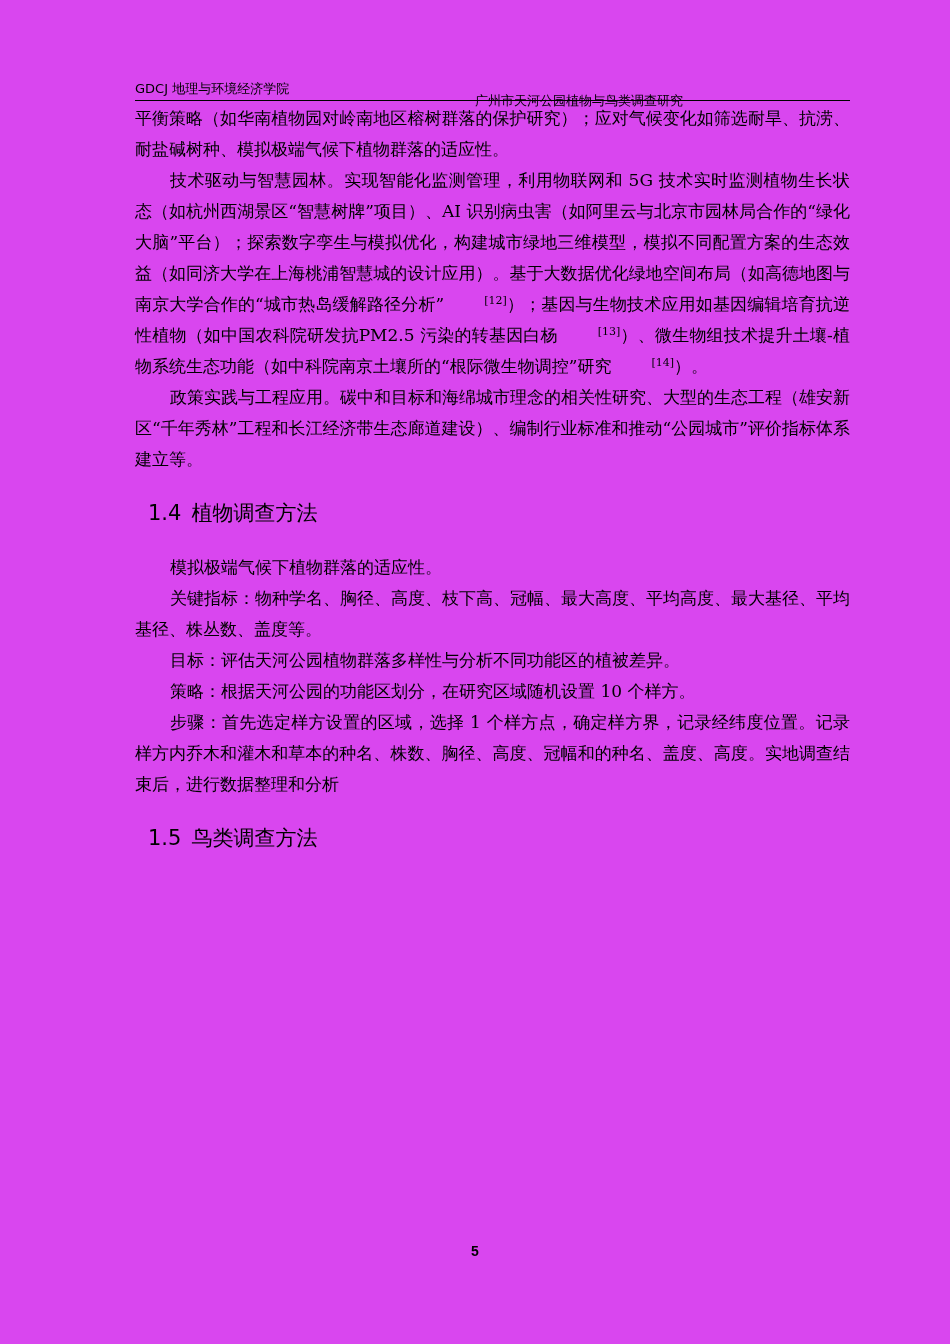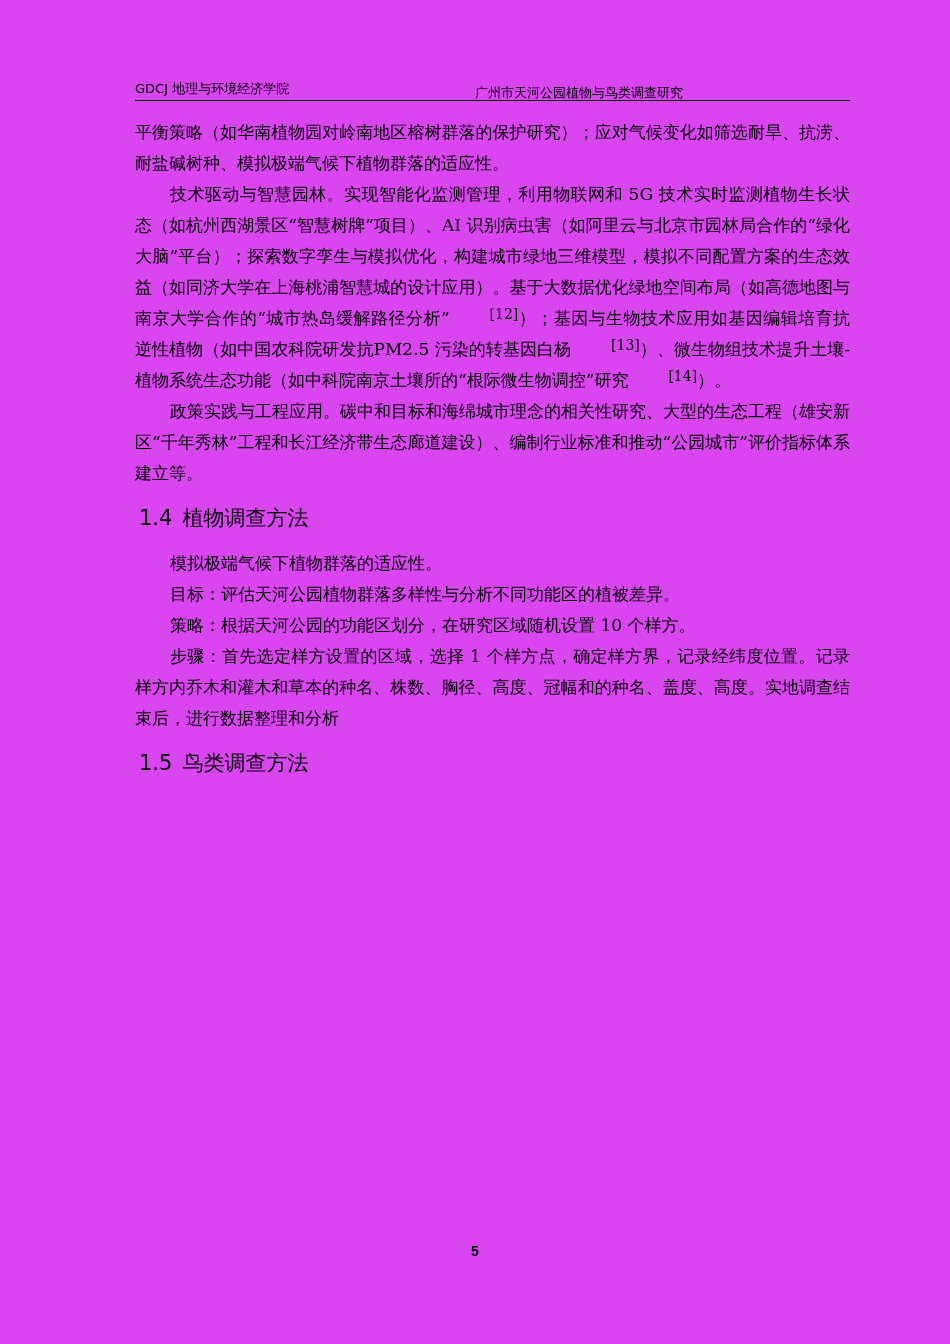--- a/index.html
+++ b/index.html
@@ -1,28 +1,28 @@
 <!DOCTYPE html>
 <html><head>
 <meta charset="utf-8">
 <style>
   html, body { margin: 0; padding: 0; background: #ffffff; }
   body { width: 950px; height: 1344px; position: relative; overflow: hidden; color: #000; }
   .page { position: absolute; left: 0; top: 0; width: 950px; height: 1344px; background: #d946ef; }
   .header { position: absolute; left: 135px; top: 78px; width: 715px; height: 22px; border-bottom: 1.5px solid #000;
             font-family: "DejaVu Sans", sans-serif; font-size: 13px; }
   .header .left { position: absolute; left: 0; top: 2px; }
-  .header .right { position: absolute; left: 340px; top: 6px; }
-  .body { position: absolute; left: 135px; top: 117px; width: 715px;
+  .header .right { position: absolute; left: 340px; top: 14px; }
+  .body { position: absolute; left: 135px; top: 103px; width: 715px;
           font-family: "DejaVu Serif", serif; font-size: 17px; line-height: 31px; text-align: justify; }
   .body p { margin: 0; }
   .indent { text-indent: 35px; }
-  .h2 { font-family: "DejaVu Sans", sans-serif; font-size: 21px; font-weight: normal; margin: 4px; line-height: 31px; }
+  .h2 { font-family: "DejaVu Sans", sans-serif; font-size: 21px; font-weight: normal; margin: 13px; line-height: 31px; }
   .h2 .num { margin-right: 10px; }
-  sup { font-size: 14px; vertical-align: top; position: relative; top: -4px; padding-left: 40px; }
+  sup { font-size: 11px; vertical-align: top; position: relative; top: -4px; padding-left: 40px; }
   .pageno { position: absolute; left: 0; width: 950px; top: 1243px; text-align: center;
             font-family: "Liberation Sans", sans-serif; font-weight: bold; font-size: 14px; }
 </style>
 </head>
 <body>
 
 <div class="page">
 
   <div class="header">
     <span class="left">GDCJ 地理与环境经济学院</span>
@@ -35,20 +35,21 @@
     <p class="indent"><span>技术驱动与智慧园林。实现智能化监测管理，利用物联网和 5G 技术实时监测植物生长状态（如杭州西湖景区“智慧树牌”项目）、AI 识别病虫害（如阿里云与北京市园林局合作的“绿化大脑”平台）；探索数字孪生与模拟优化，构建城市绿地三维模型，模拟不同配置方案的生态效益（如同济大学在上海桃浦智慧城的设计应用）。基于大数据优化绿地空间布局（如高德地图与南京大学合作的“城市热岛缓解路径分析”</span><sup>[12]</sup><span>）；基因与生物技术应用如基因编辑培育抗逆性植物（如中国农科院研发抗PM2.5 污染的转基因白杨</span><sup>[13]</sup><span>）、微生物组技术提升土壤-植物系统生态功能（如中科院南京土壤所的“根际微生物调控”研究</span><sup>[14]</sup><span>）。</span></p>
 
 
     <p class="indent">政策实践与工程应用。碳中和目标和海绵城市理念的相关性研究、大型的生态工程（雄安新区“千年秀林”工程和长江经济带生态廊道建设）、编制行业标准和推动“公园城市”评价指标体系建立等。</p>
 
     <div style="height:10px"></div>
     <h2 class="h2"><span class="num">1.4</span><span>植物调查方法</span></h2>
     <div style="height:10px"></div>
 
     <p class="indent">模拟极端气候下植物群落的适应性。</p>
+    <p class="indent">关键指标：物种学名、胸径、高度、枝下高、冠幅、最大高度、平均高度、最大基径、平均基径、株丛数、盖度等。</p>
     <p class="indent">目标：评估天河公园植物群落多样性与分析不同功能区的植被差异。</p>
     <p class="indent">策略：根据天河公园的功能区划分，在研究区域随机设置 10 个样方。</p>
     <p class="indent">步骤：首先选定样方设置的区域，选择 1 个样方点，确定样方界，记录经纬度位置。记录样方内乔木和灌木和草本的种名、株数、胸径、高度、冠幅和的种名、盖度、高度。实地调查结束后，进行数据整理和分析</p>
 
     <div style="height:10px"></div>
     <h2 class="h2"><span class="num">1.5</span><span>鸟类调查方法</span></h2>
     <div style="height:10px"></div>
 
   </div>
 

